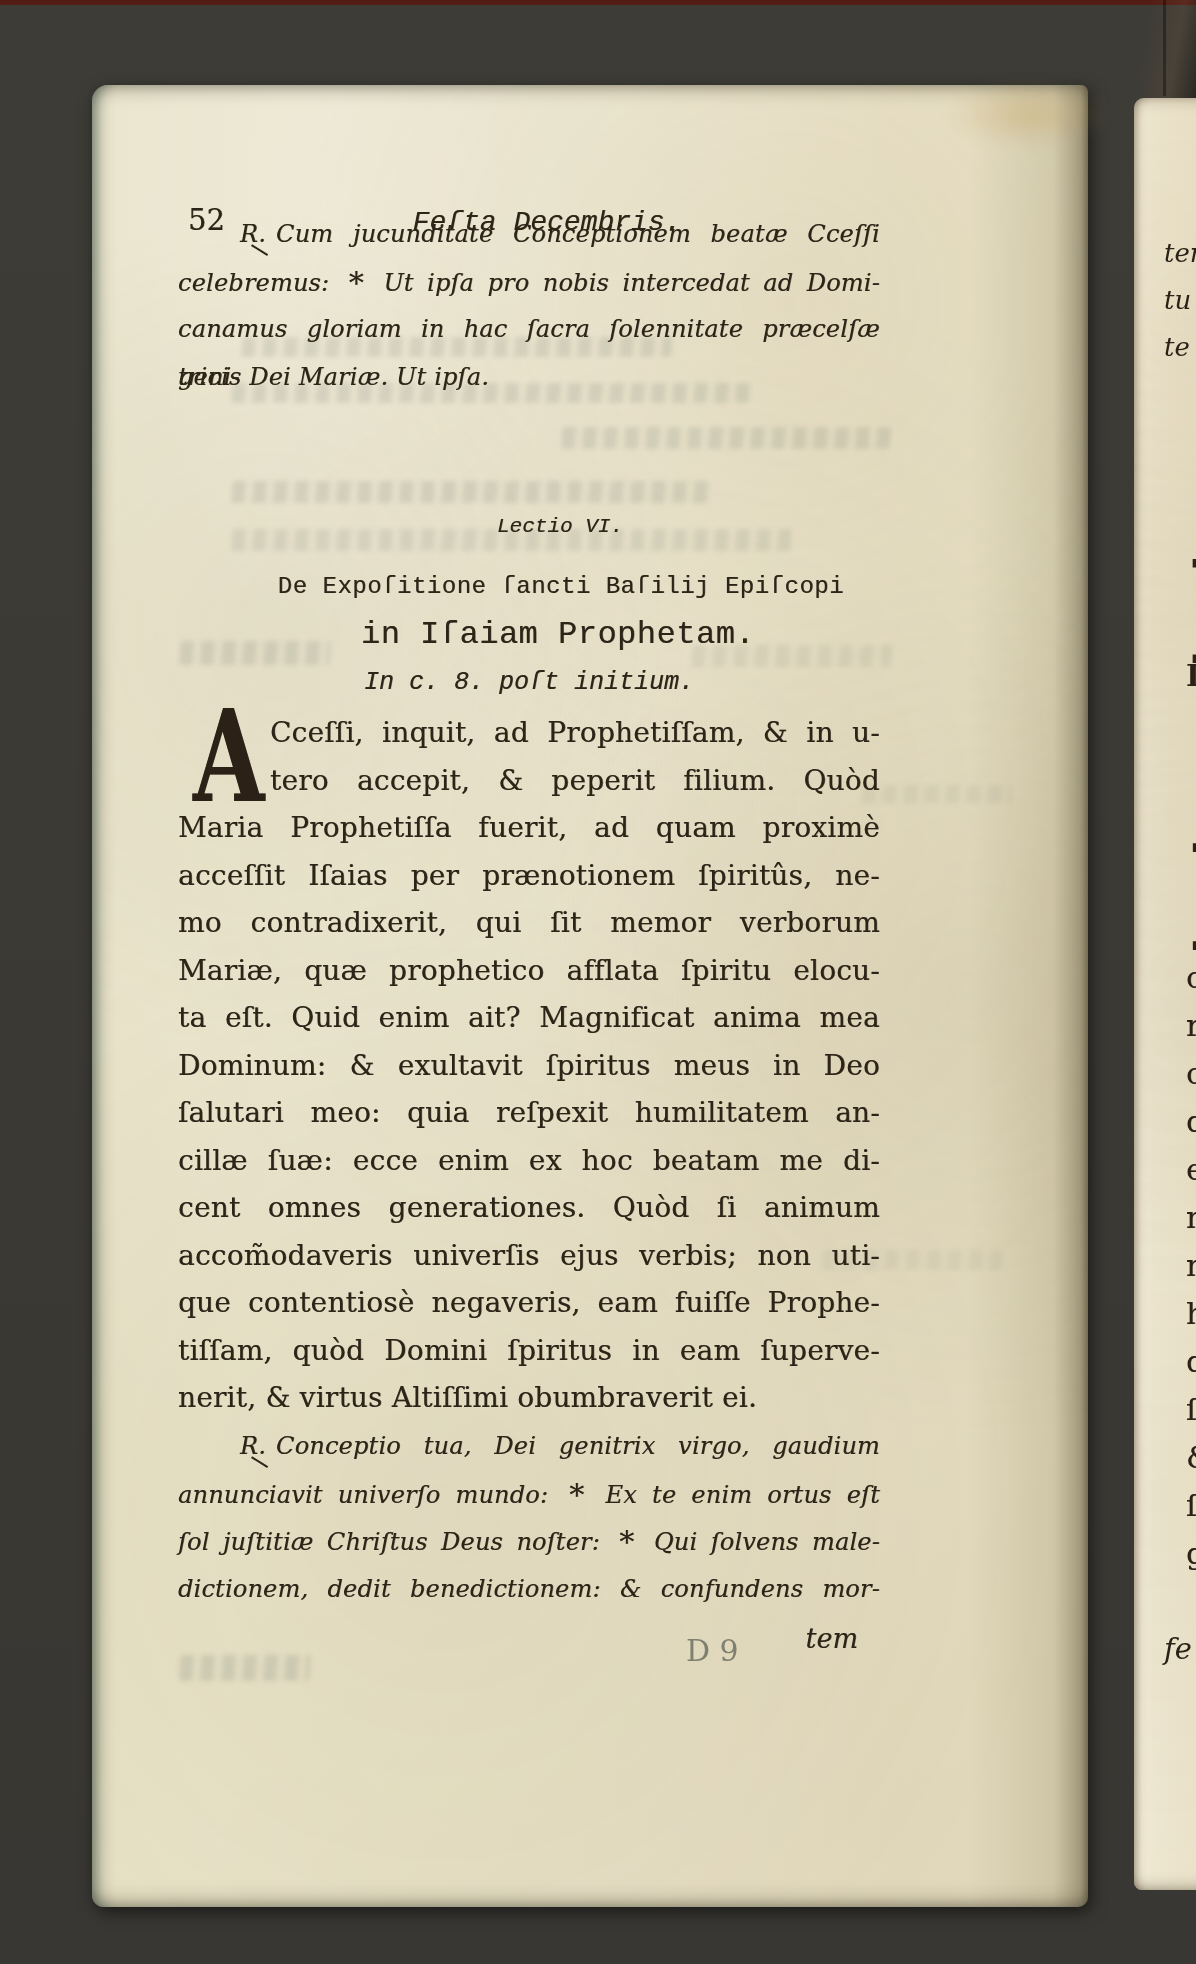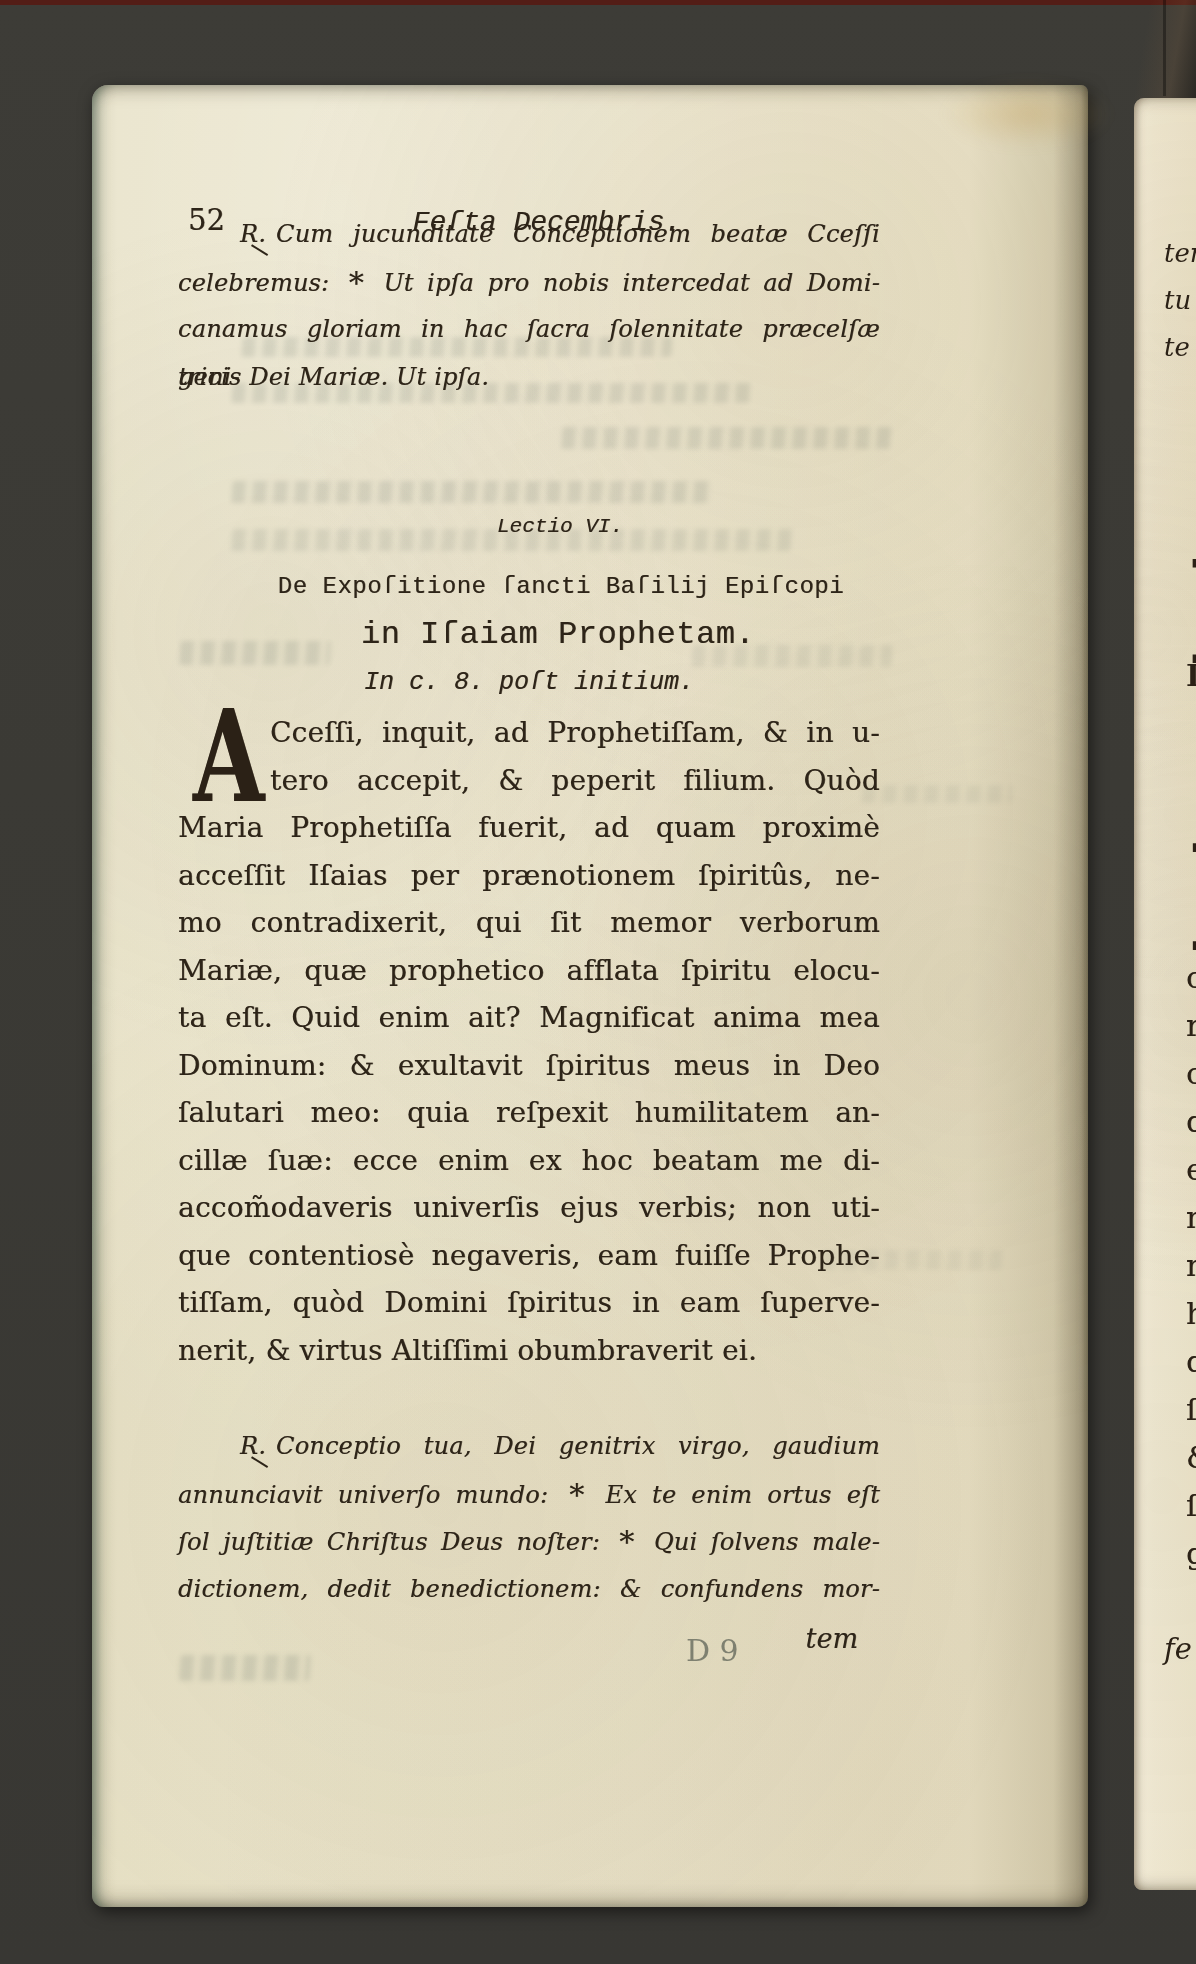--- a/index.html
+++ b/index.html
@@ -132,20 +132,21 @@
       <div class="ln dcind">Cceſſi, inquit, ad Prophetiſſam, &amp; in u-</div>
       <div class="ln dcind">tero accepit, &amp; peperit filium.  Quòd</div>
       <div class="ln">Maria Prophetiſſa fuerit, ad quam proximè</div>
       <div class="ln">acceſſit Iſaias per prænotionem ſpiritûs, ne-</div>
       <div class="ln">mo contradixerit, qui ſit memor verborum</div>
       <div class="ln">Mariæ, quæ prophetico afflata ſpiritu elocu-</div>
       <div class="ln">ta eſt. Quid enim ait?  Magnificat anima mea</div>
       <div class="ln">Dominum: &amp; exultavit ſpiritus meus in Deo</div>
       <div class="ln">ſalutari meo:  quia reſpexit humilitatem an-</div>
       <div class="ln">cillæ ſuæ:  ecce enim ex hoc beatam me di-</div>
+      <div class="ln">cent omnes generationes.  Quòd ſi animum</div>
       <div class="ln">accom̃odaveris univerſis ejus verbis; non uti-</div>
       <div class="ln">que contentiosè negaveris, eam fuiſſe Prophe-</div>
       <div class="ln">tiſſam, quòd Domini ſpiritus in eam ſuperve-</div>
       <div class="ln noj">nerit, &amp; virtus Altiſſimi obumbraverit ei.</div>
     </div>
 
     <div class="col txt ink isz it" style="top:1338px">
       <div class="ln ind">
         <span class="rmark">R.</span><span>Conceptio tua, Dei genitrix virgo, gaudium</span>
       </div>

